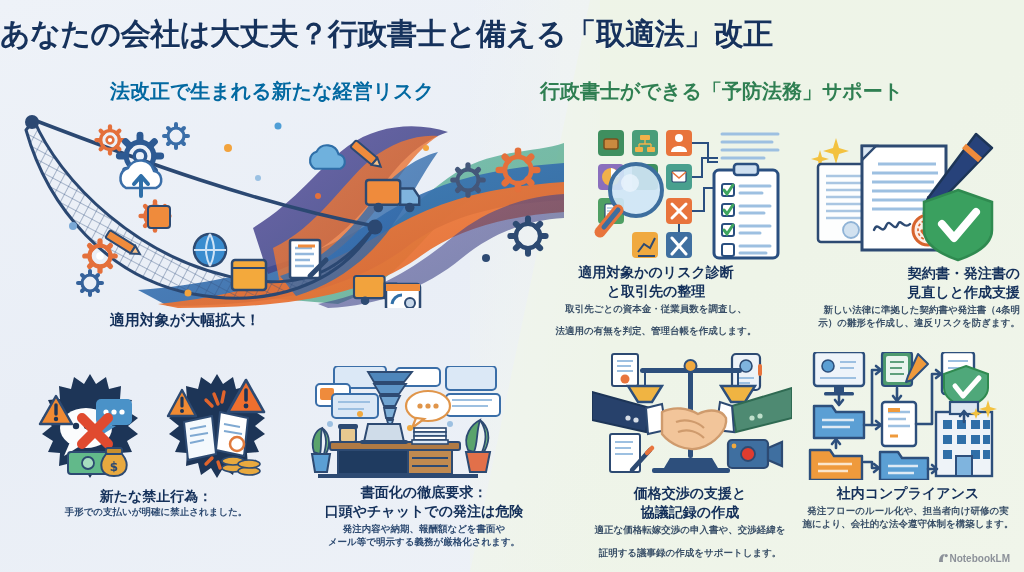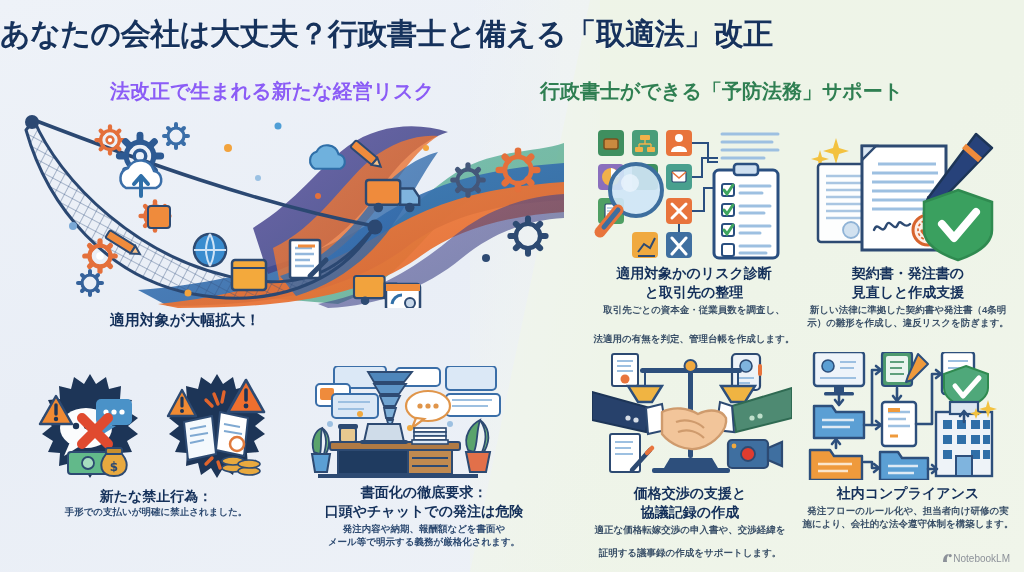--- a/index.html
+++ b/index.html
@@ -51,21 +51,21 @@
     color: #16325c;
     text-shadow: 0 1px 0 rgba(255,255,255,0.7);
   }
   .sub-title-left {
     position: absolute;
     left: 22px; top: 78px;
     width: 500px;
     text-align: center;
     font-size: 20px;
     font-weight: 700;
-    color: #8b5cf6;
+    color: #0369a1;
     font-family: Liberation Serif, serif;
   }
   .sub-title-right {
     position: absolute;
     left: 540px; top: 78px;
     width: 490px;
     text-align: left;
     font-size: 20px;
     font-weight: 700;
     color: #2f7f52;
@@ -107,21 +107,21 @@
   .scene-net { left: 18px; top: 108px; width: 546px; height: 200px; }
 
   
   .watermark {
     position: absolute;
     right: 14px; bottom: 8px;
     font-size: 10px;
     color: #8c9199;
     display: flex;
     align-items: flex-end;
-    font-weight: 400;
+    font-weight: 700;
   }
 </style>
 </head>
 <body>
 
 <div id="poster">
 
   <div class="bg-left"></div>
   <div class="bg-right"></div>
   <div class="bg-seam"></div>
@@ -602,25 +602,25 @@
           <path d="M148 98 L178 98 M148 105 L168 105" stroke="#9dc0e1" stroke-width="3" stroke-linecap="round"></path>
         </g>
         <g>
           <rect x="130" y="116" width="12" height="12" rx="2" fill="#fff" stroke="#2a4f80" stroke-width="2"></rect>
           <path d="M148 118 L178 118 M148 125 L174 125" stroke="#9dc0e1" stroke-width="3" stroke-linecap="round"></path>
         </g>
       </g>
     </svg>
   </div>
 
-  <div class="cap green" style="left:582px; top:264px; width:224px;">
+  <div class="cap green" style="left:544px; top:264px; width:224px;font-family:Liberation Mono, monospace;">
     <div class="cap-head">適用対象かのリスク診断</div>
     <div class="cap-head">と取引先の整理</div>
     <div class="cap-body">取引先ごとの資本金・従業員数を調査し、</div>
-    <div class="cap-body" style="margin-top:16px">法適用の有無を判定、管理台帳を作成します。</div>
+    <div class="cap-body" style="margin-top:9px">法適用の有無を判定、管理台帳を作成します。</div>
   </div>
 
   <div class="illus" style="left:806px; top:128px; width:200px; height:134px;">
     <svg width="200" height="134" viewBox="0 0 200 134">
       <g fill="#f3c23f">
         <path d="M30 10 L33 20 L43 23 L33 26 L30 36 L27 26 L17 23 L27 20 Z"></path>
         <path d="M14 22 L16 29 L23 31 L16 33 L14 40 L12 33 L5 31 L12 29 Z"></path>
       </g>
       <g>
         <rect x="12" y="36" width="62" height="78" rx="3" fill="#fdfefe" stroke="#2d4a72" stroke-width="2.5"></rect>
@@ -646,21 +646,21 @@
         <path d="M158 18 L174 32" stroke="#ef8b3c" stroke-width="6"></path>
         <path d="M122 70 L130 78 L118 84 Z" fill="#3c5f95" stroke="#1d3557" stroke-width="2"></path>
       </g>
       <g>
         <path d="M152 62 L186 74 L186 102 C186 116 170 126 152 132 C134 126 118 116 118 102 L118 74 Z" fill="#3aa05f" stroke="#2f8a50" stroke-width="2.5"></path>
         <path d="M136 96 L148 110 L170 84" stroke="#ffffff" stroke-width="8" fill="none" stroke-linecap="round" stroke-linejoin="round"></path>
       </g>
     </svg>
   </div>
 
-  <div class="cap green" style="left:796px; top:264px; width:224px;">
+  <div class="cap green" style="left:796px; top:264px; width:224px;text-align:right;">
     <div class="cap-head">契約書・発注書の</div>
     <div class="cap-head">見直しと作成支援</div>
     <div class="cap-body">新しい法律に準拠した契約書や発注書（4条明</div>
     <div class="cap-body" style="margin-top:0">示）の雛形を作成し、違反リスクを防ぎます。</div>
   </div>
 
   <div class="illus" style="left:592px; top:352px; width:200px; height:128px;">
     <svg width="200" height="128" viewBox="0 0 200 128">
       <g>
         <rect x="20" y="2" width="26" height="32" rx="2" fill="#fff" stroke="#2d4a72" stroke-width="2"></rect>

